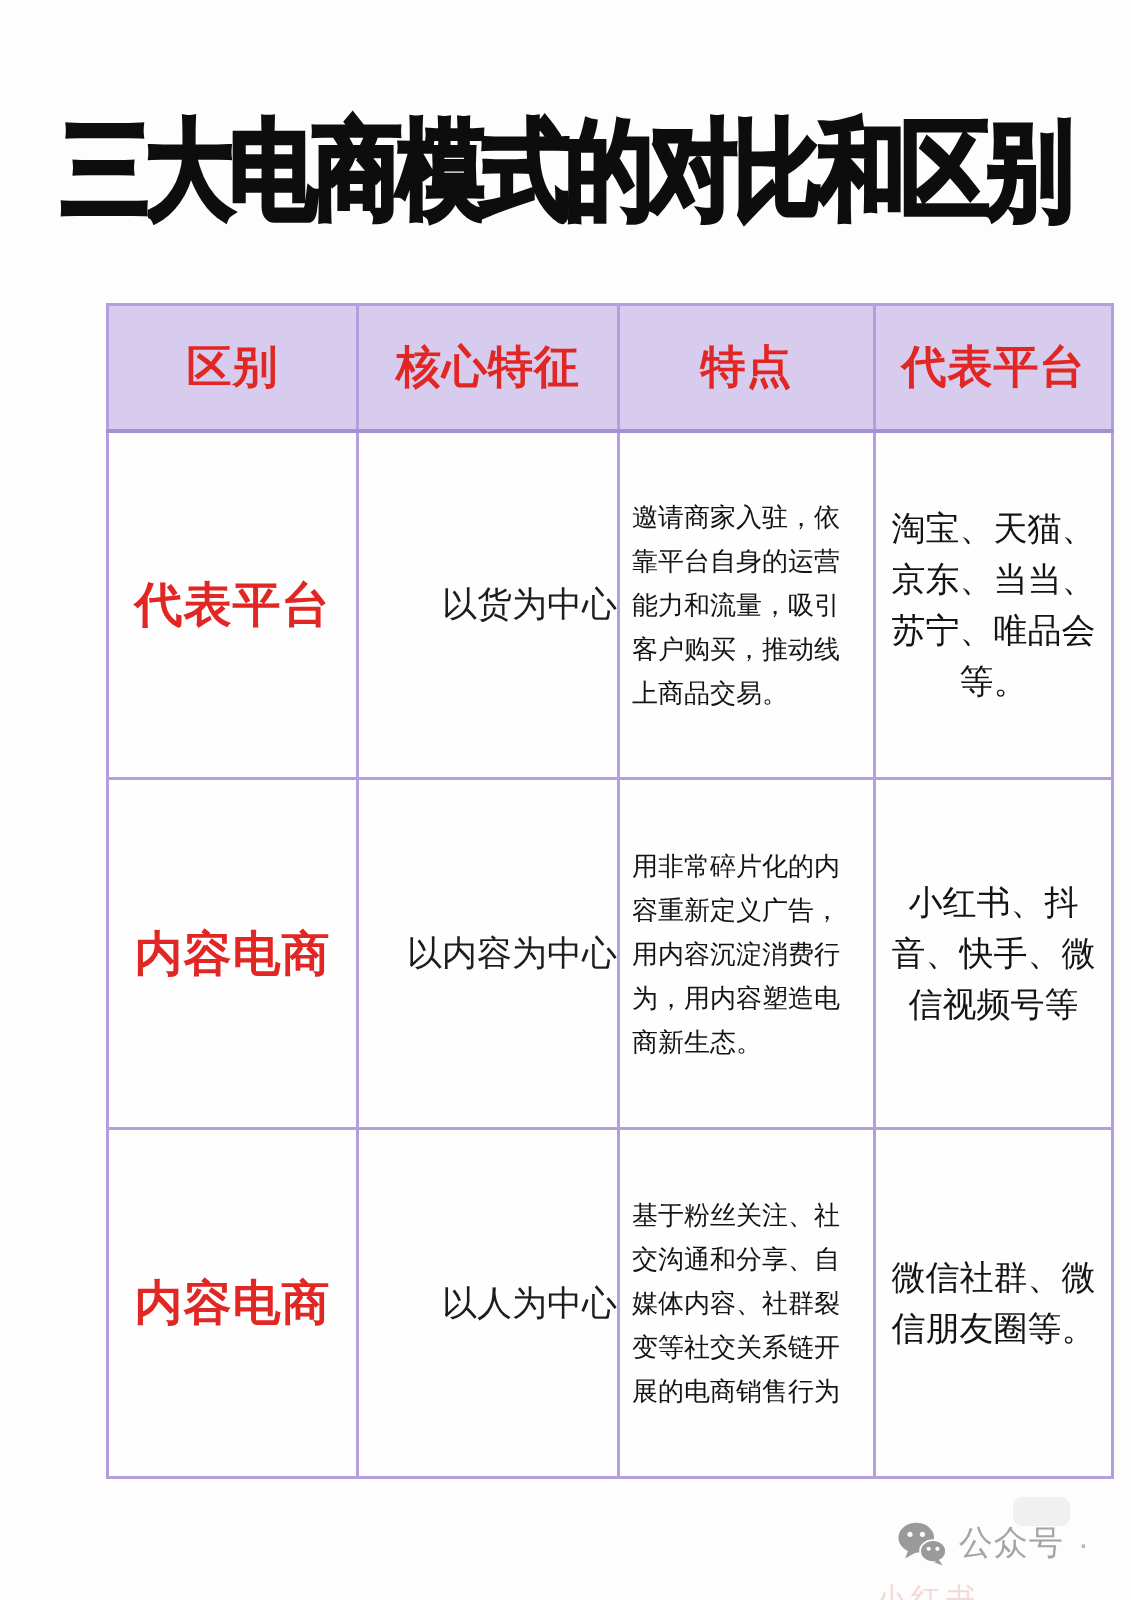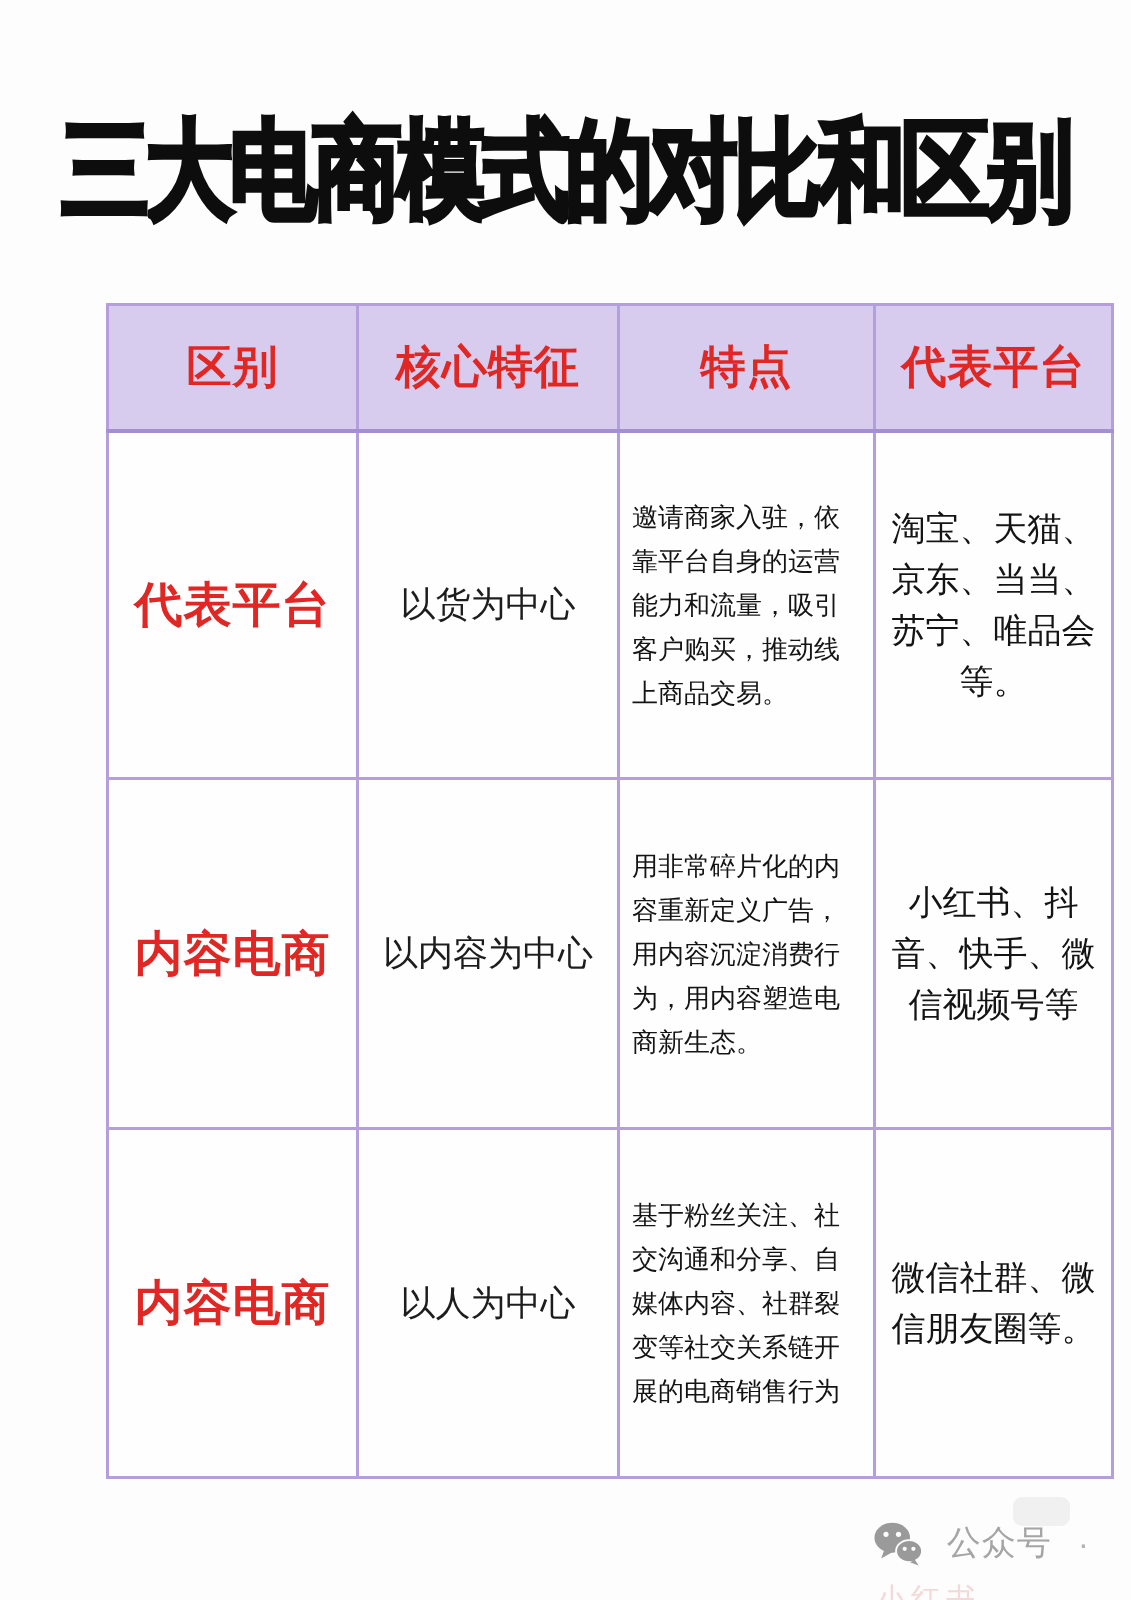--- a/index.html
+++ b/index.html
@@ -63,21 +63,21 @@
   td.rname {
     color: #e02724;
     font-size: 48px;
     font-weight: 700;
     text-align: center;
     letter-spacing: 1px;
   }
   td.core {
     font-size: 35px;
     color: #1d1d1d;
-    text-align: center;
+    text-align: right;
     font-family: Liberation Mono, monospace;
   }
   td.feature {
     font-size: 26px;
     line-height: 44px;
     color: #141414;
     text-align: left;
     padding: 12px 12px;
   }
   td.platforms {
@@ -88,21 +88,21 @@
     padding: 4px 14px;
   }
 
   
   .footer {
     position: absolute;
     top: 1520px;
     right: 39px;
     display: flex;
     align-items: center;
-    gap: 24px;
+    gap: 12px;
     color: #a5a5a5;
     font-size: 34px;
     letter-spacing: 1px;
     z-index: 2;
   }
   .footer .sep { color: #b5b5b5; padding: 0 2px; }
   .wx-icon { display: inline-flex; align-items: center; }
 
   
   .wm-text {

